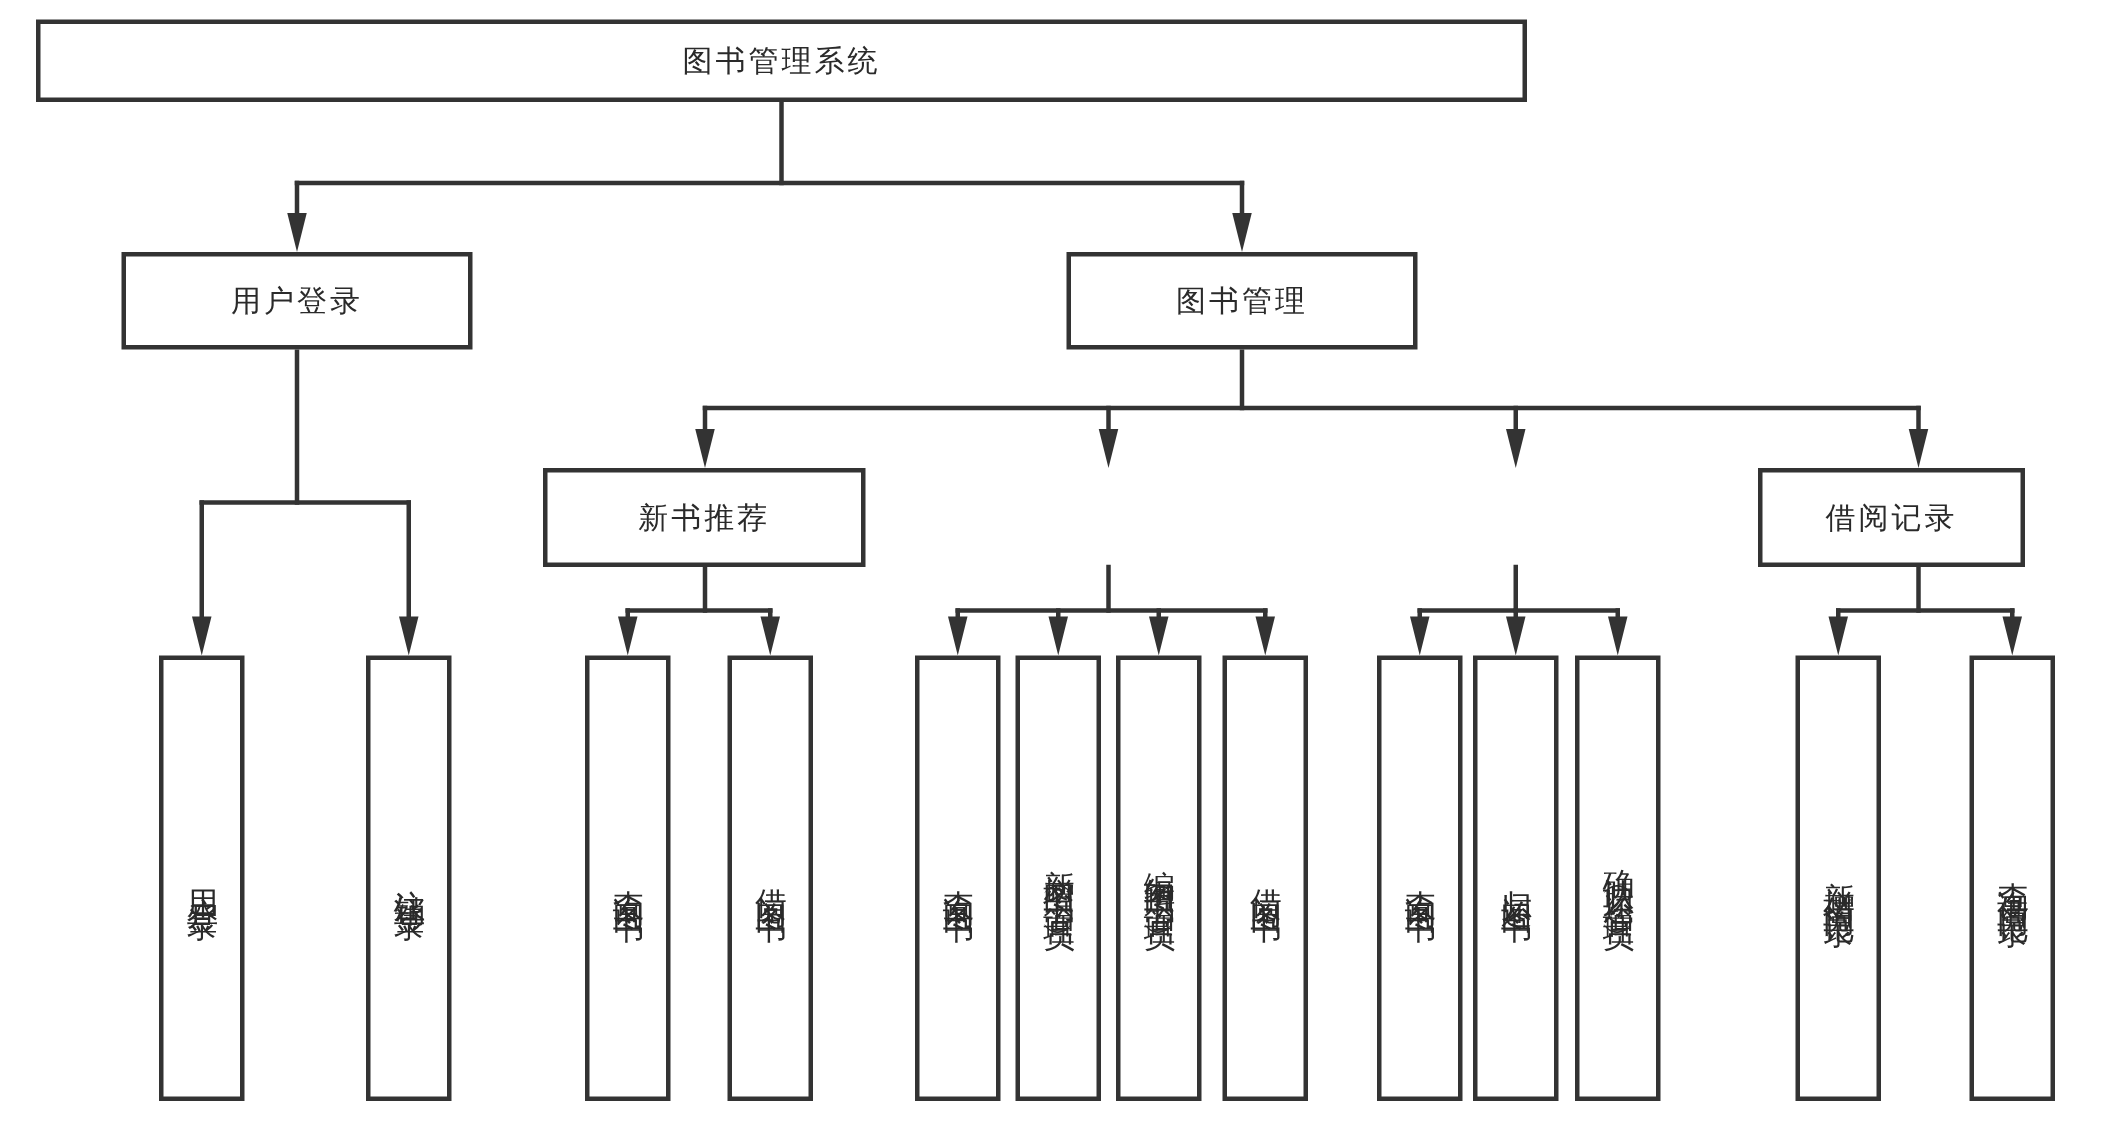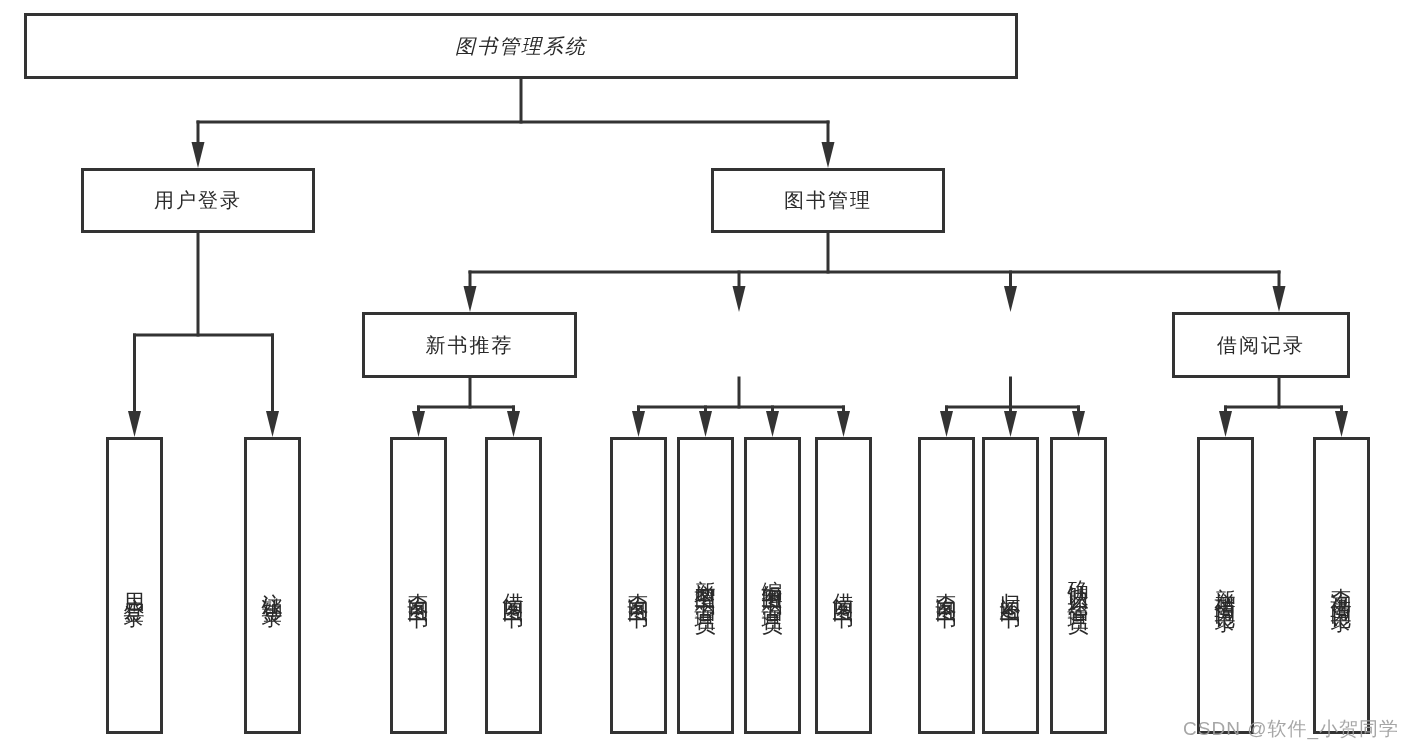--- a/index.html
+++ b/index.html
@@ -37,21 +37,21 @@
     writing-mode: vertical-lr;
     text-orientation: mixed;
     font-size: 21px;
     letter-spacing: 5px;
     line-height: 1;
     width: 57px;
     top: 437px;
     height: 297px;
     text-align: center;
   }
-  .root-node    { left: 24px;  top: 13px;  width: 994px; height: 66px; font-style: italic; }
+  .root-node    { left: 24px;  top: 13px;  width: 994px; height: 55px; }
   .l2-node      { top: 168px;  width: 234px; height: 65px; }
   .l3-node      { top: 312px;  height: 66px; }
   #watermark {
     position: absolute;
     right: 6px;
     top: 716px;
     z-index: 3;
     font-size: 19px;
     color: rgba(158, 158, 158, 0.92);
     letter-spacing: 1px;
@@ -137,14 +137,13 @@
   <div class="node vnode" style="left:744px;">编辑图书（管理员）</div>
   <div class="node vnode" style="left:815px;">借阅图书</div>
 
   <div class="node vnode" style="left:918px;">查询图书</div>
   <div class="node vnode" style="left:982px;">归还图书</div>
   <div class="node vnode" style="left:1050px;">确认归还（管理员）</div>
 
   <div class="node vnode" style="left:1197px;">新增借阅记录</div>
   <div class="node vnode" style="left:1313px;">查询借阅记录</div>
 
-  <div id="watermark">CSDN @软件_小贺同学</div>
 </div>
 
 </body></html>

